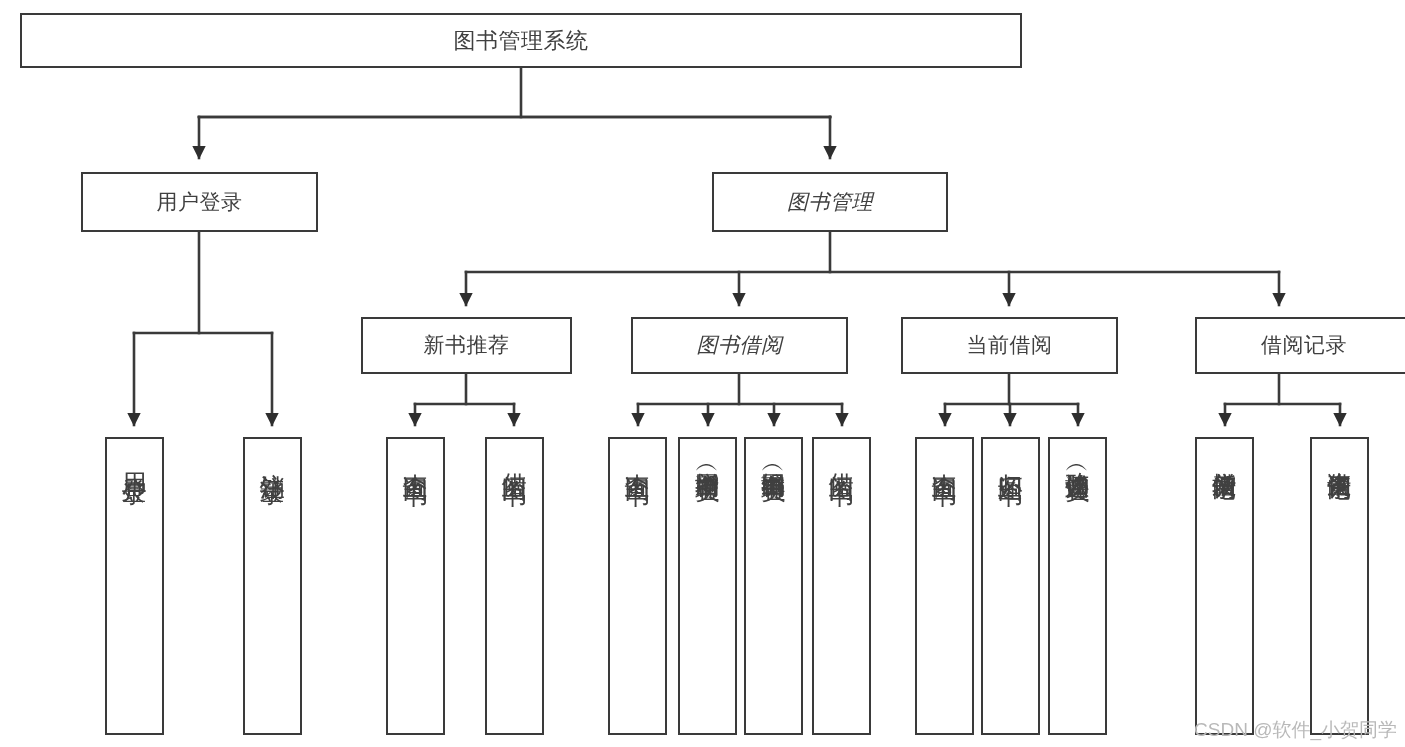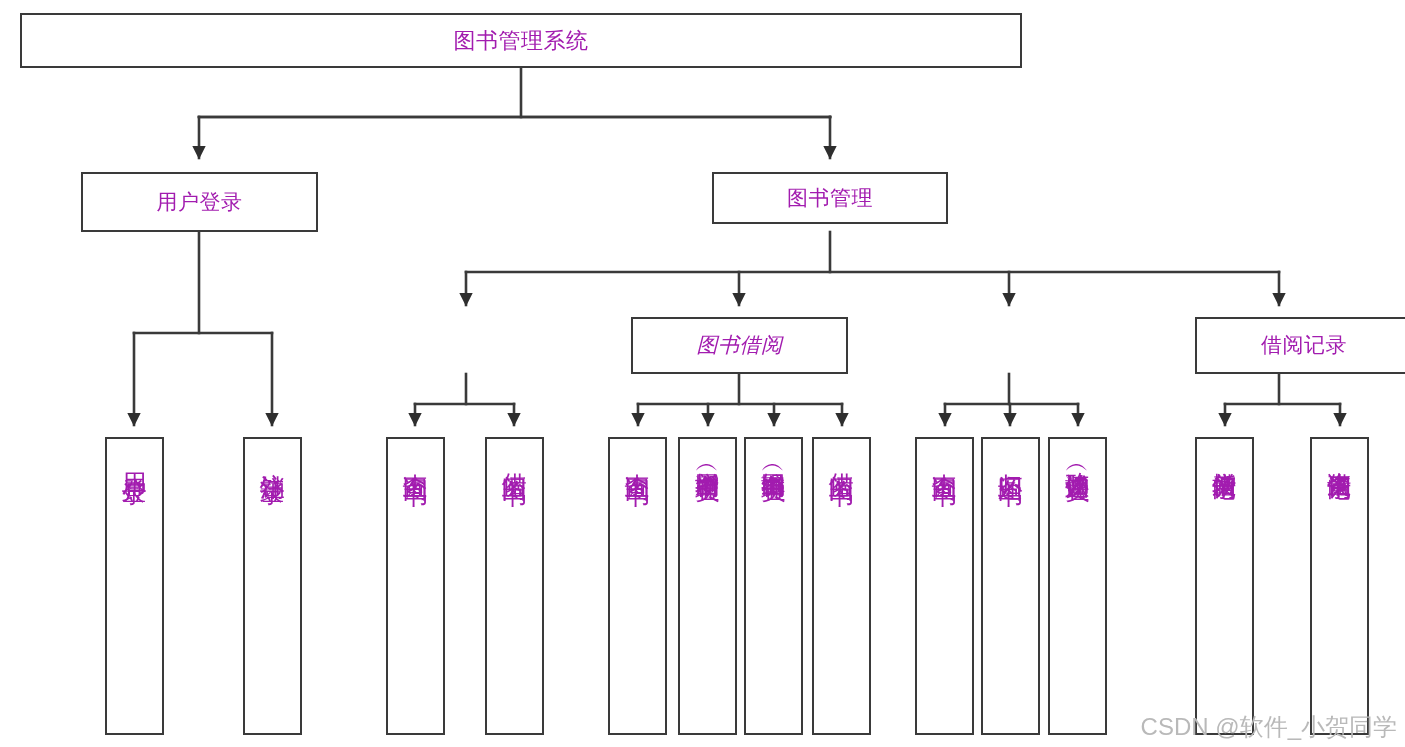--- a/index.html
+++ b/index.html
@@ -27,21 +27,21 @@
     pointer-events: none;
   }
   .node {
     position: absolute;
     box-sizing: border-box;
     background: #ffffff;
     border: 2.5px solid #3a3a3a;
     display: flex;
     align-items: center;
     justify-content: center;
-    color: #a21caf;
+    color: #404040;
     z-index: 2;
   }
   .node .lbl {
     display: block;
     text-align: center;
     line-height: 1.18;
     letter-spacing: 0.5px;
   }
   
   .node.h .lbl {
@@ -65,21 +65,21 @@
     white-space: nowrap;
   }
   .node.v.tall .lbl {
     font-size: 24px;
     letter-spacing: 1px;
   }
   #watermark {
     position: absolute;
     right: 8px;
     bottom: 4px;
-    font-size: 24px;
+    font-size: 19px;
     color: #b9b9b9;
     white-space: nowrap;
     z-index: 5;
     font-family: "Liberation Sans", "DejaVu Sans", sans-serif;
   }
 </style>
 </head>
 <body>
 
 <div id="canvas">
@@ -139,27 +139,33 @@
     </g>
   </svg>
 
   <div class="node h root" style="left:20px; top:13px; width:1002px; height:55px;">
     <span class="lbl">图书管理系统</span>
   </div>
 
   <div class="node h" style="left:81px; top:172px; width:237px; height:60px;">
     <span class="lbl">用户登录</span>
   </div>
-  <div class="node h" style="left:712px; top:172px; width:236px; height:52px;">
+  <div class="node h" style="left:712px; top:172px; width:236px; height:60px;font-style:italic;">
     <span class="lbl">图书管理</span>
   </div>
 
+  <div class="node h" style="left:361px; top:317px; width:211px; height:57px;">
+    <span class="lbl">新书推荐</span>
+  </div>
   <div class="node h" style="left:631px; top:317px; width:217px; height:57px;font-style:italic;">
     <span class="lbl">图书借阅</span>
   </div>
+  <div class="node h" style="left:901px; top:317px; width:217px; height:57px;">
+    <span class="lbl">当前借阅</span>
+  </div>
   <div class="node h" style="left:1170px; top:317px; width:218px; height:57px;margin-left:25px;">
     <span class="lbl">借阅记录</span>
   </div>
 
   <div class="node v" style="left:105px; top:437px; width:59px; height:298px;">
     <span class="lbl">用户登录</span>
   </div>
   <div class="node v" style="left:243px; top:437px; width:59px; height:298px;">
     <span class="lbl">注销登录</span>
   </div>

